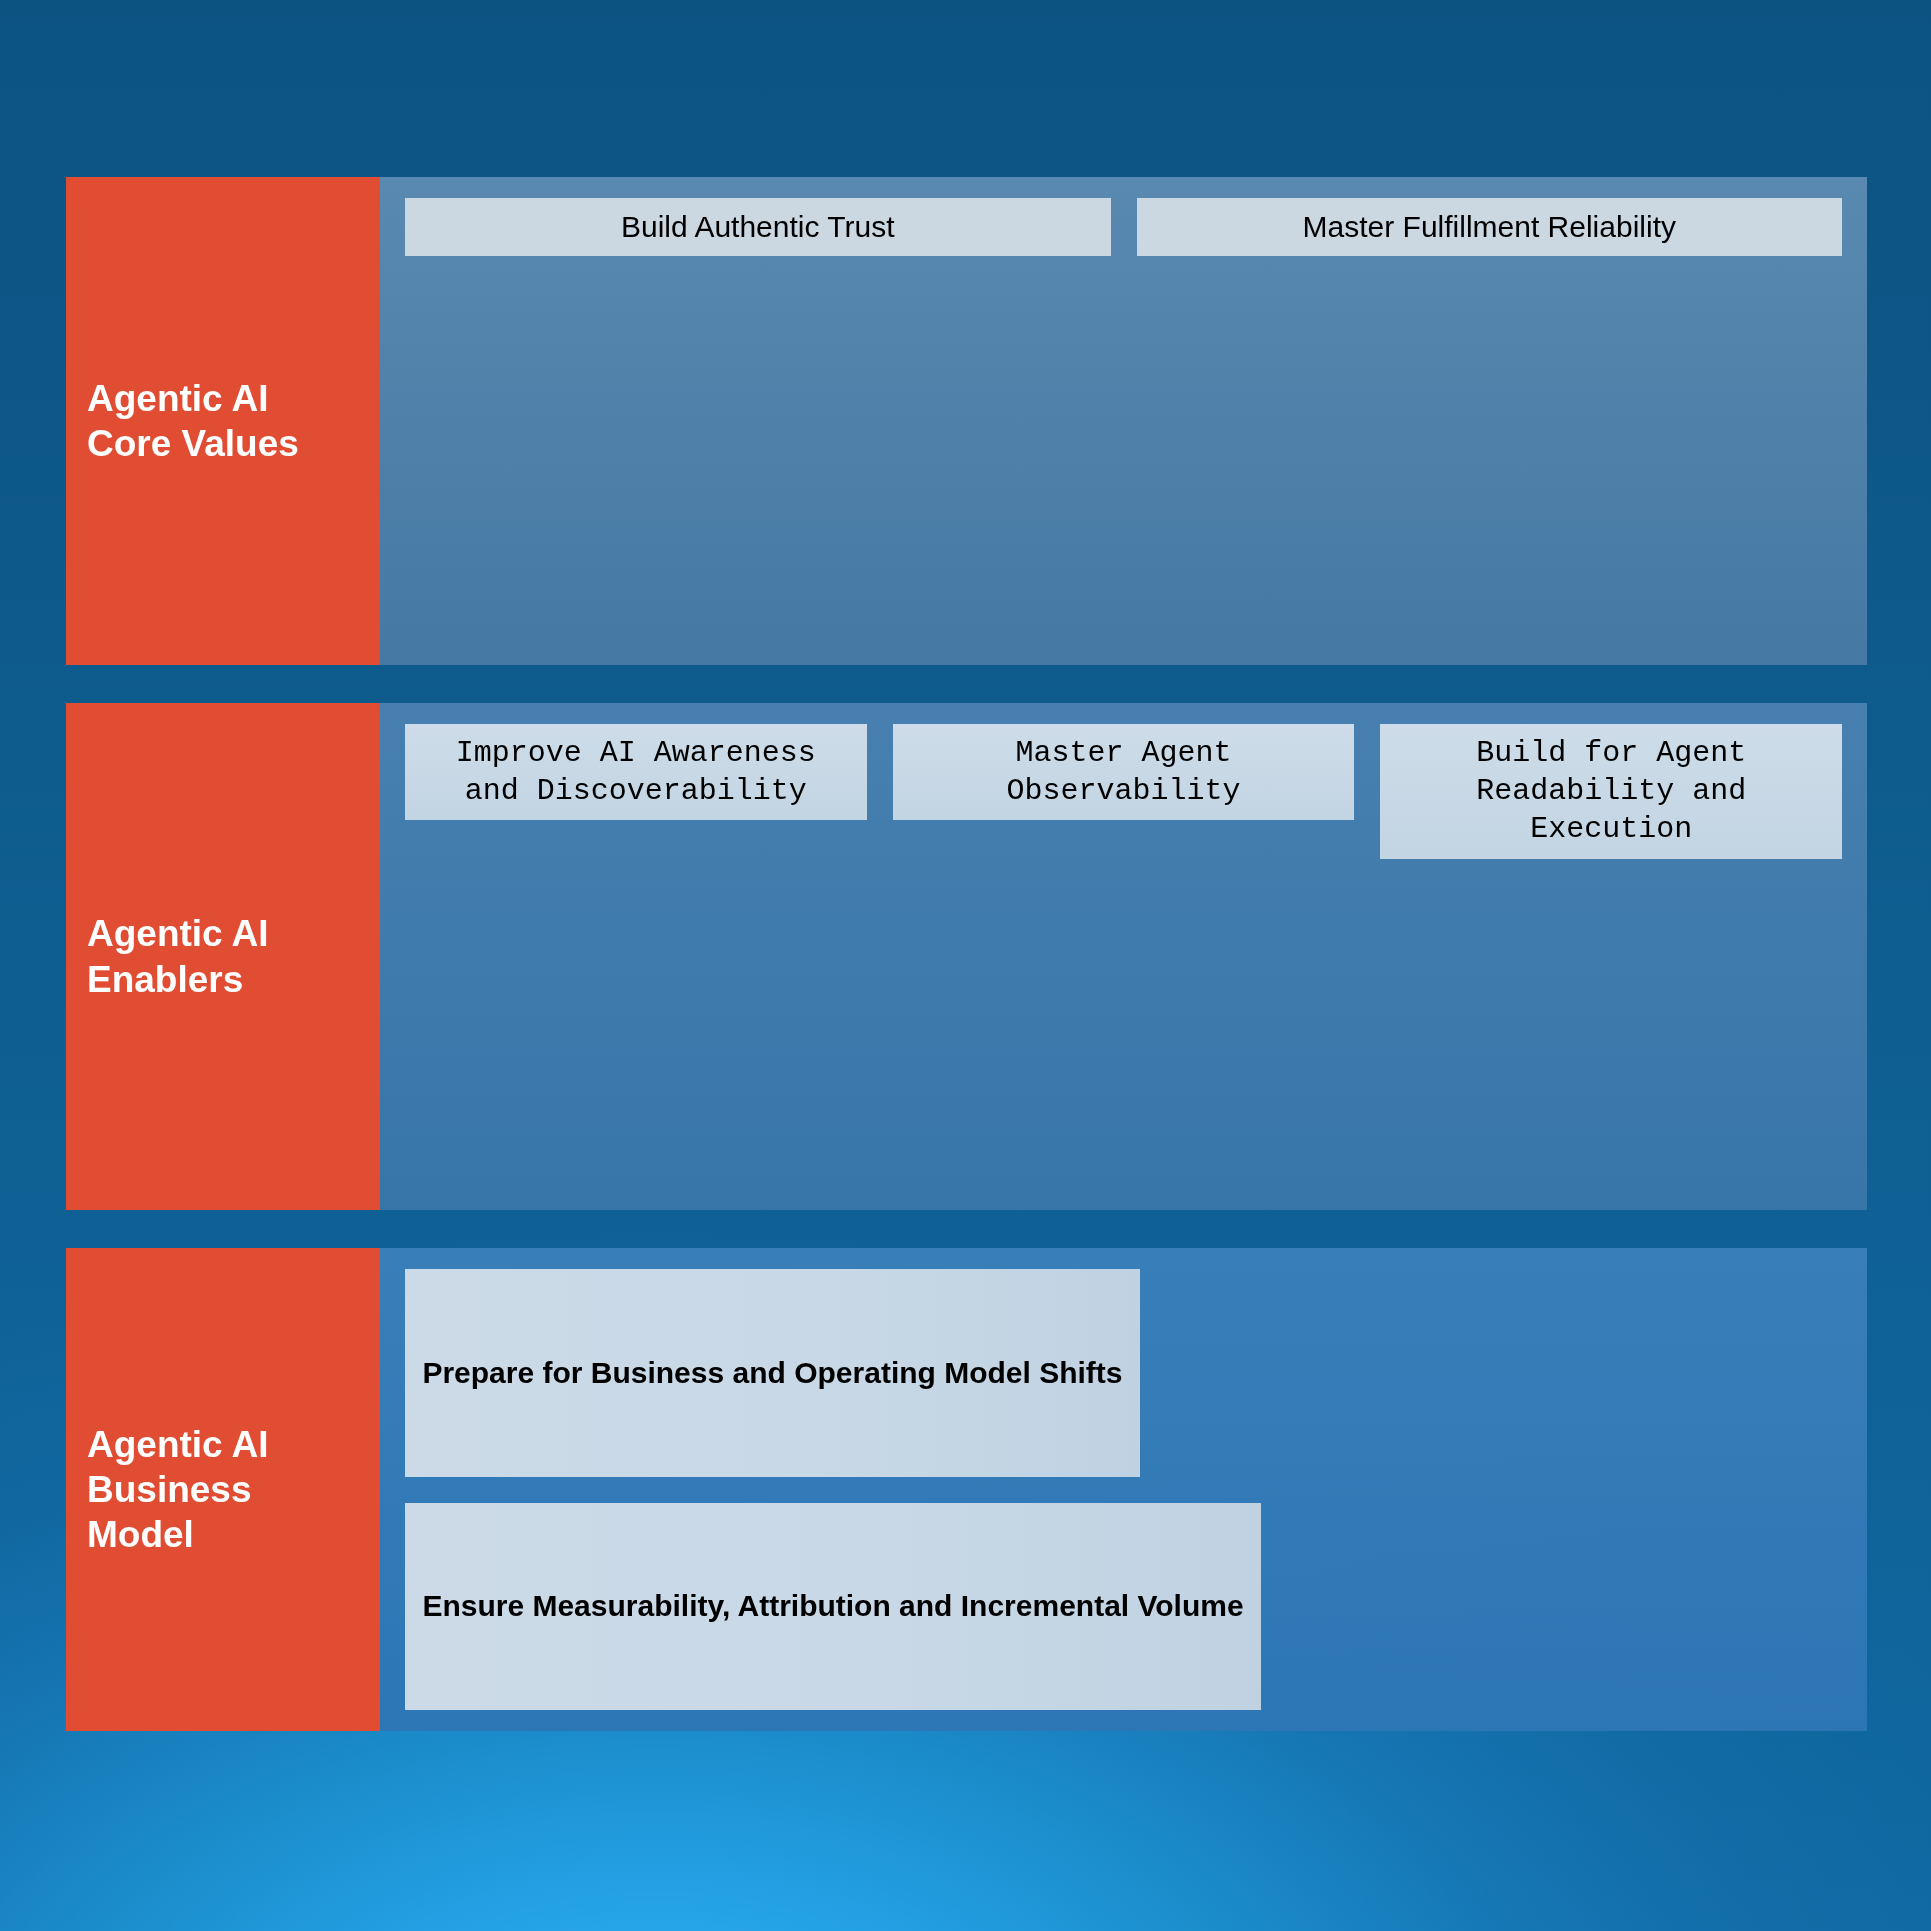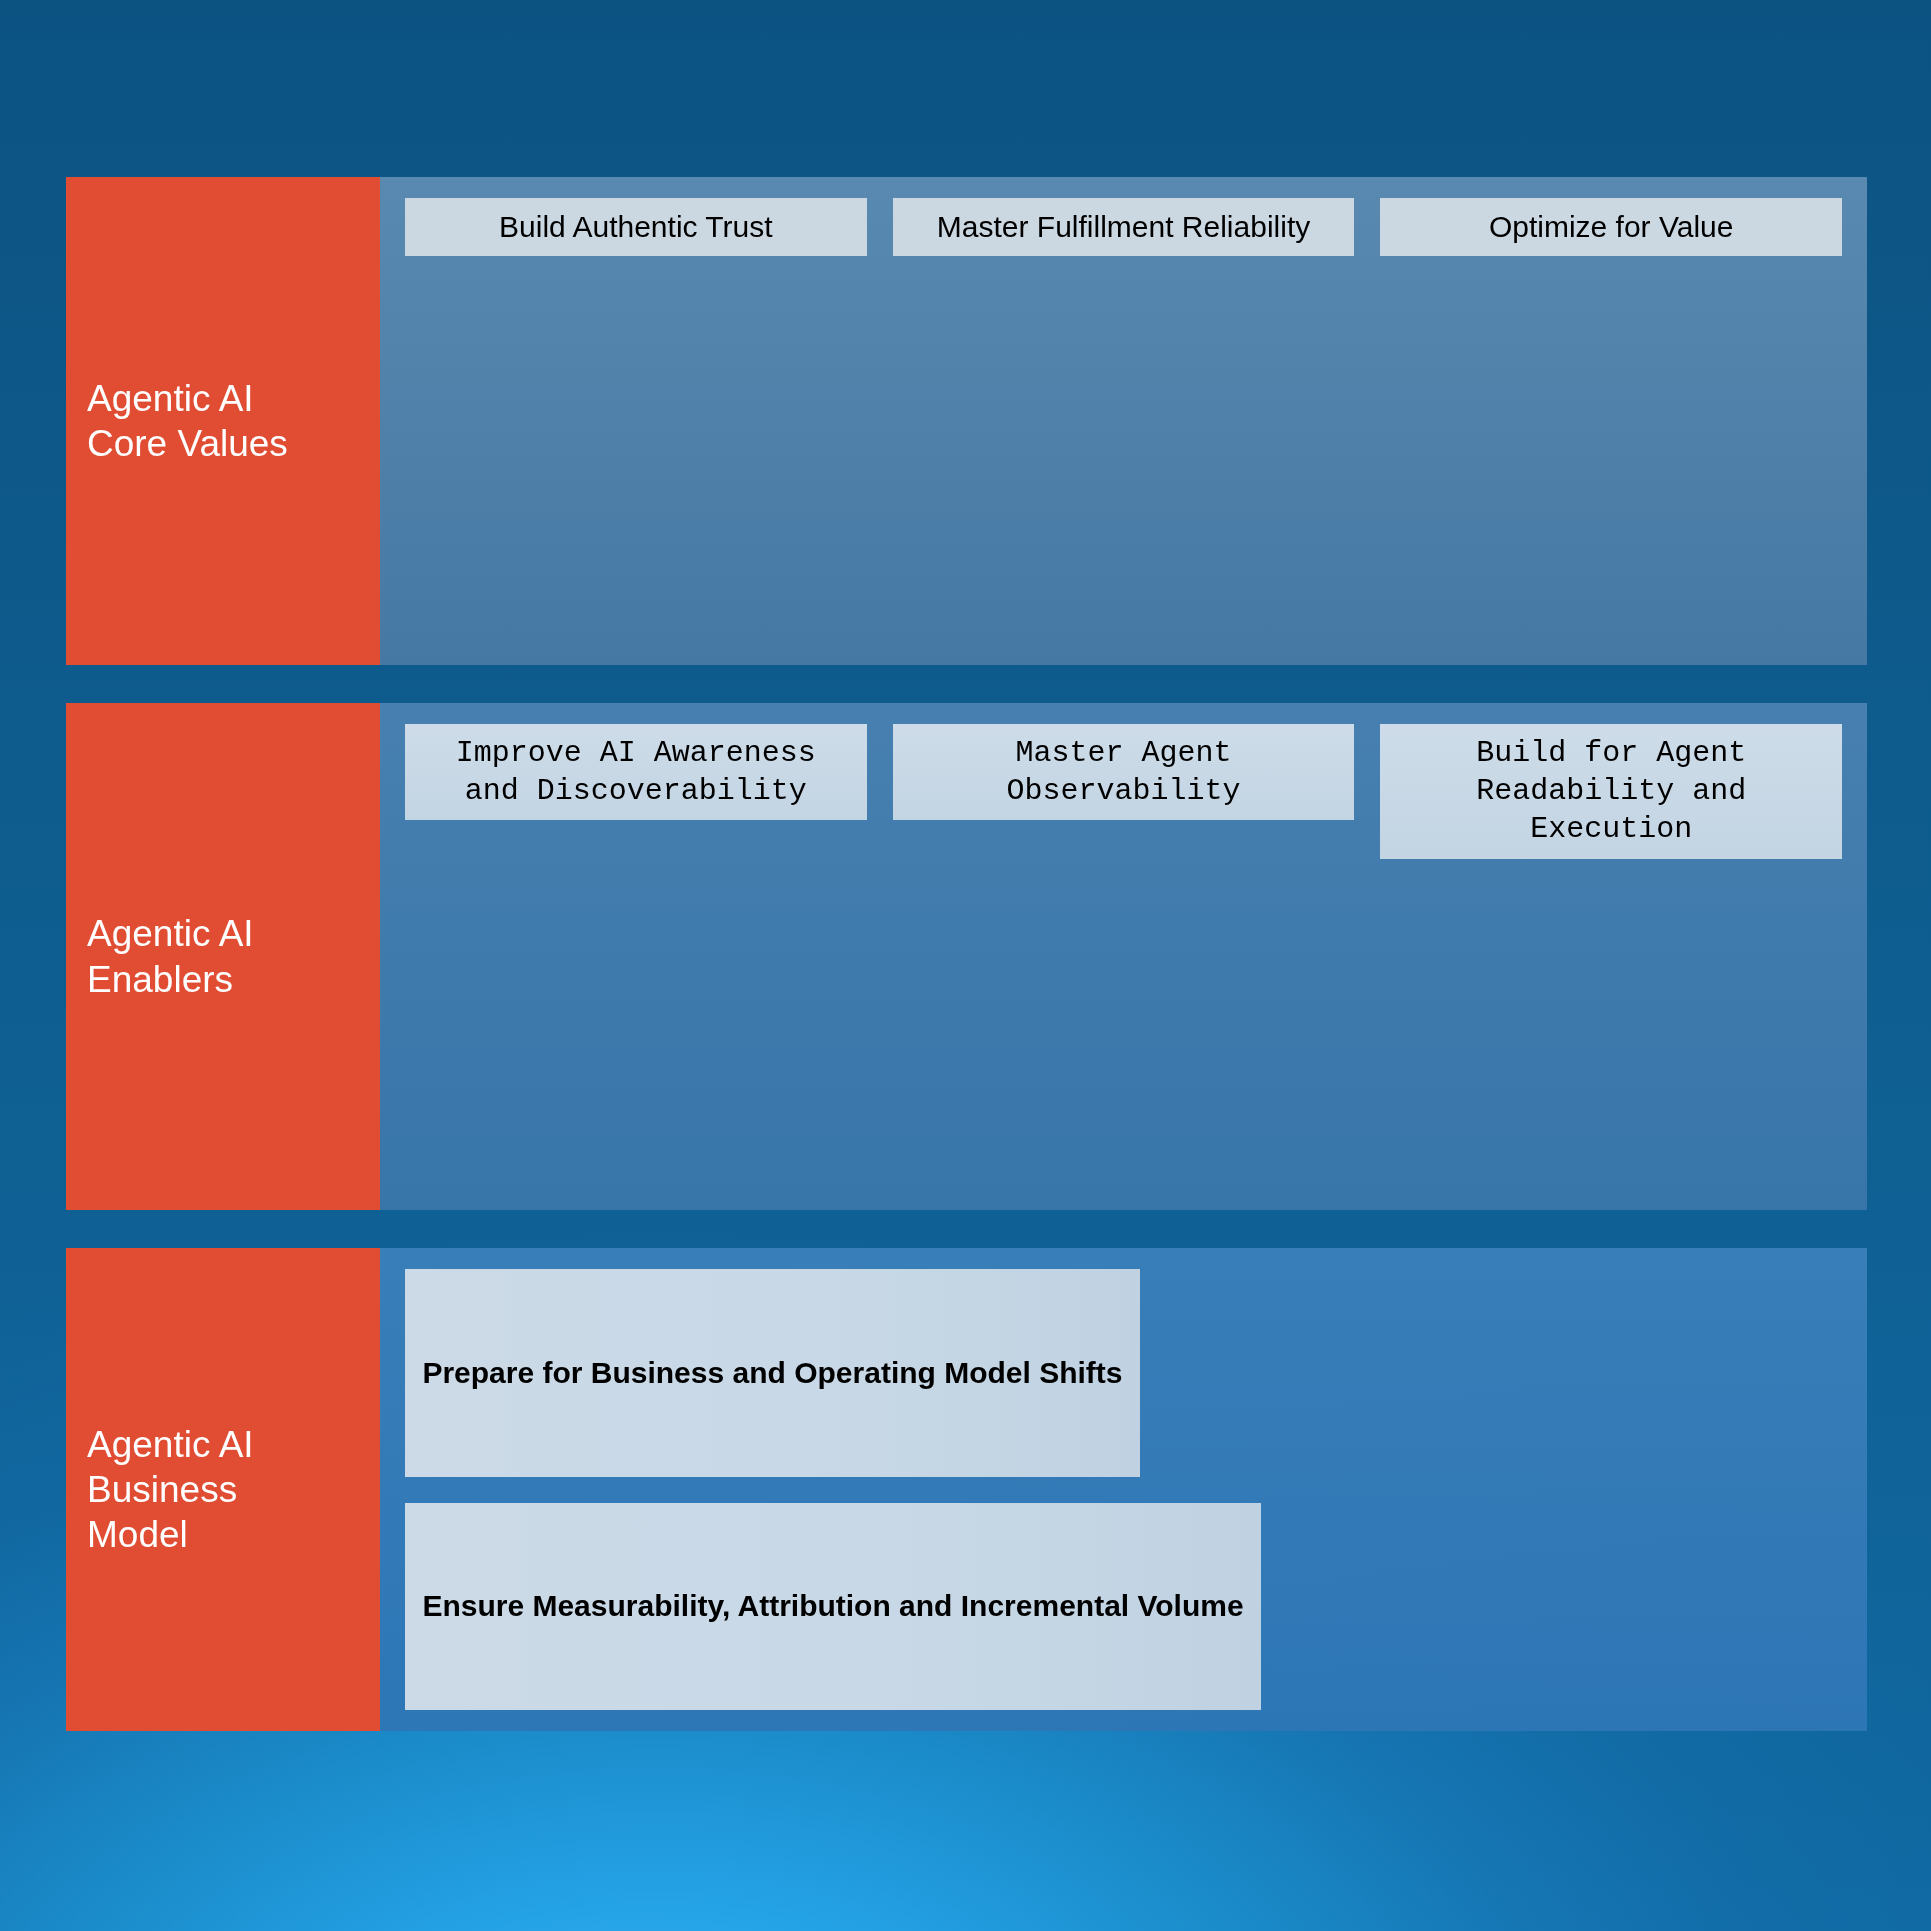--- a/index.html
+++ b/index.html
@@ -41,21 +41,21 @@
     position: absolute;
     display: flex;
     align-items: stretch;
   }
 
   .band-label {
     width: 314px;
     flex: 0 0 314px;
     background: #e04d33;
     color: #ffffff;
-    font-weight: normal;
+    font-weight: bold;
     font-size: 37px;
     line-height: 1.22;
     display: flex;
     align-items: center;
     padding-left: 21px;
     box-sizing: border-box;
     position: relative;
     z-index: 3;
   }
 
@@ -127,23 +127,20 @@
       </div>
     </div>
     <div class="band-body shade-1">
       <div class="cards">
         <div class="card">
           <span>Build Authentic Trust</span>
         </div>
         <div class="card">
           <span>Master Fulfillment Reliability</span>
         </div>
-        <div class="card">
-          <span>Optimize for Value</span>
-        </div>
       </div>
     </div>
   </div>
 
   <div class="band" style="left:66px; top:703px; width:1801px; height:507px;">
     <div class="band-label">
       <div>
         <div>Agentic AI</div>
         <div>Enablers</div>
       </div>

